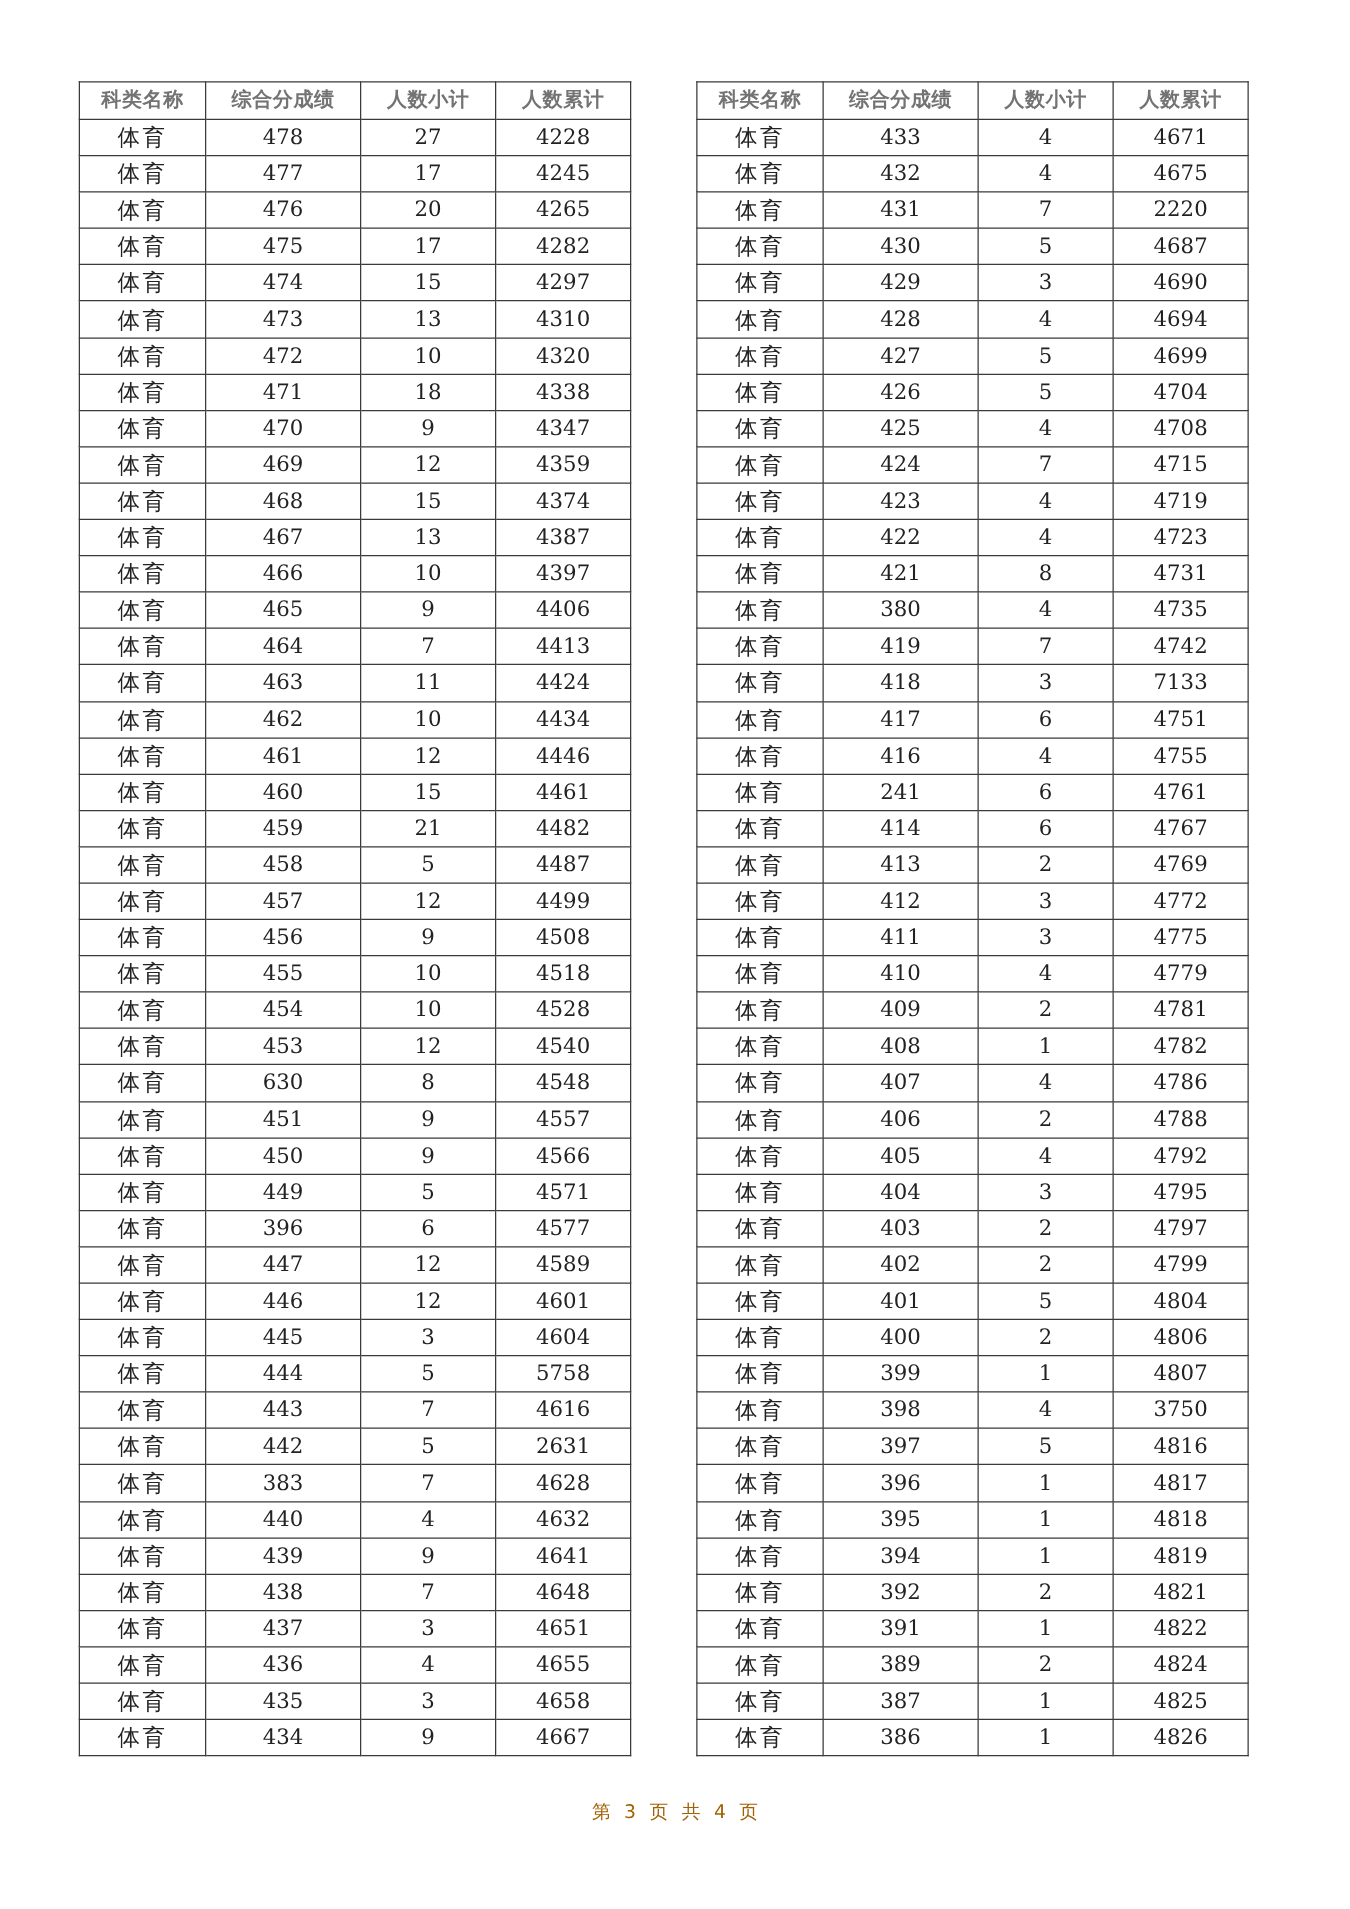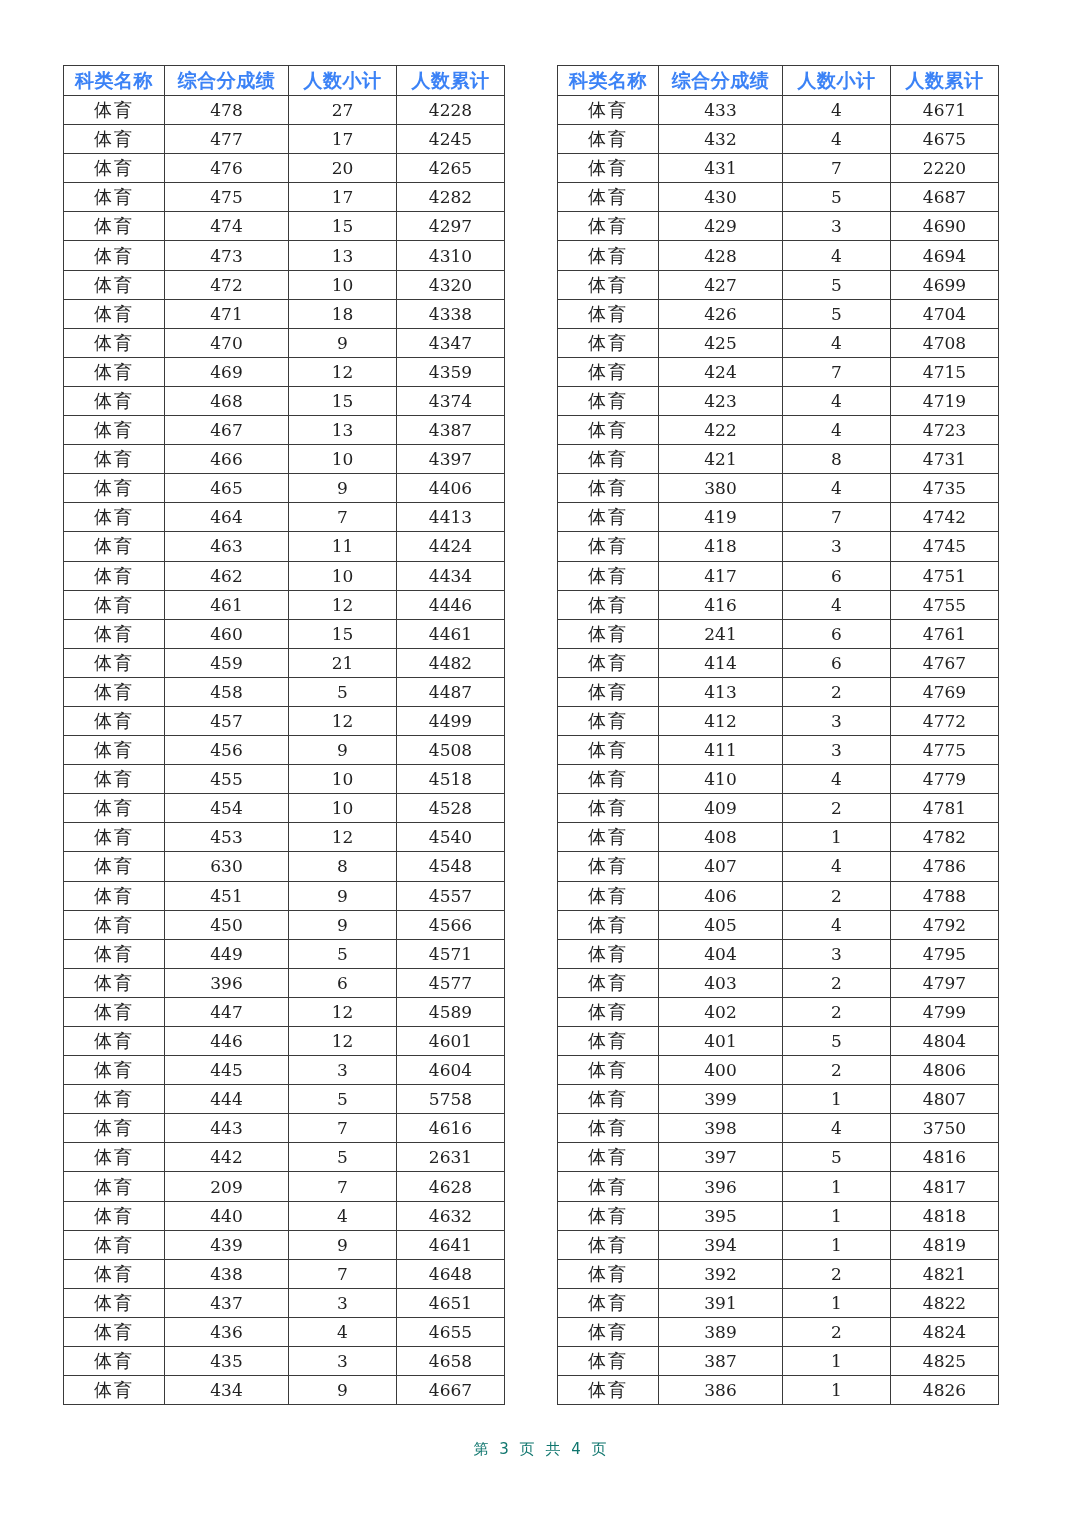--- a/index.html
+++ b/index.html
@@ -28,22 +28,22 @@
       text-align: center;
       vertical-align: middle;
       padding: 0;
       overflow: hidden;
       white-space: nowrap;
     }
     .tbl th {
       height: 29px;
       font-family: Liberation Mono, monospace;
       font-weight: bold;
-      font-size: 19px;
-      color: #3b82f6;
+      font-size: 16px;
+      color: #737373;
       letter-spacing: 0.5px;
     }
     .tbl td {
       height: 28.1px;
       font-size: 17px;
       color: #222;
     }
     .tbl td.cat {
       font-family: "DejaVu Sans", "Liberation Sans", sans-serif;
       font-size: 18px;
@@ -54,21 +54,21 @@
     .col3 { width: 108px; }
     .col4 { width: 108px; }
     .footer {
       position: absolute;
       top: 1440px;
       left: 0;
       width: 1080px;
       text-align: center;
       font-family: "DejaVu Sans", "Liberation Sans", sans-serif;
       font-size: 15px;
-      color: #0f766e;
+      color: #a16207;
       word-spacing: 6px;
     }
   </style>
 </head>
 <body>
 
 <table class="tbl left">
   <colgroup>
     <col class="col1">
       <col class="col2">
@@ -301,21 +301,21 @@
         <td>4616</td>
       </tr>
       <tr>
         <td class="cat">体育</td>
         <td>442</td>
         <td>5</td>
         <td>2631</td>
       </tr>
       <tr>
         <td class="cat">体育</td>
-        <td>209</td>
+        <td>383</td>
         <td>7</td>
         <td>4628</td>
       </tr>
       <tr>
         <td class="cat">体育</td>
         <td>440</td>
         <td>4</td>
         <td>4632</td>
       </tr>
       <tr>
@@ -460,21 +460,21 @@
       <tr>
         <td class="cat">体育</td>
         <td>419</td>
         <td>7</td>
         <td>4742</td>
       </tr>
       <tr>
         <td class="cat">体育</td>
         <td>418</td>
         <td>3</td>
-        <td>4745</td>
+        <td>7133</td>
       </tr>
       <tr>
         <td class="cat">体育</td>
         <td>417</td>
         <td>6</td>
         <td>4751</td>
       </tr>
       <tr>
         <td class="cat">体育</td>
         <td>416</td>

